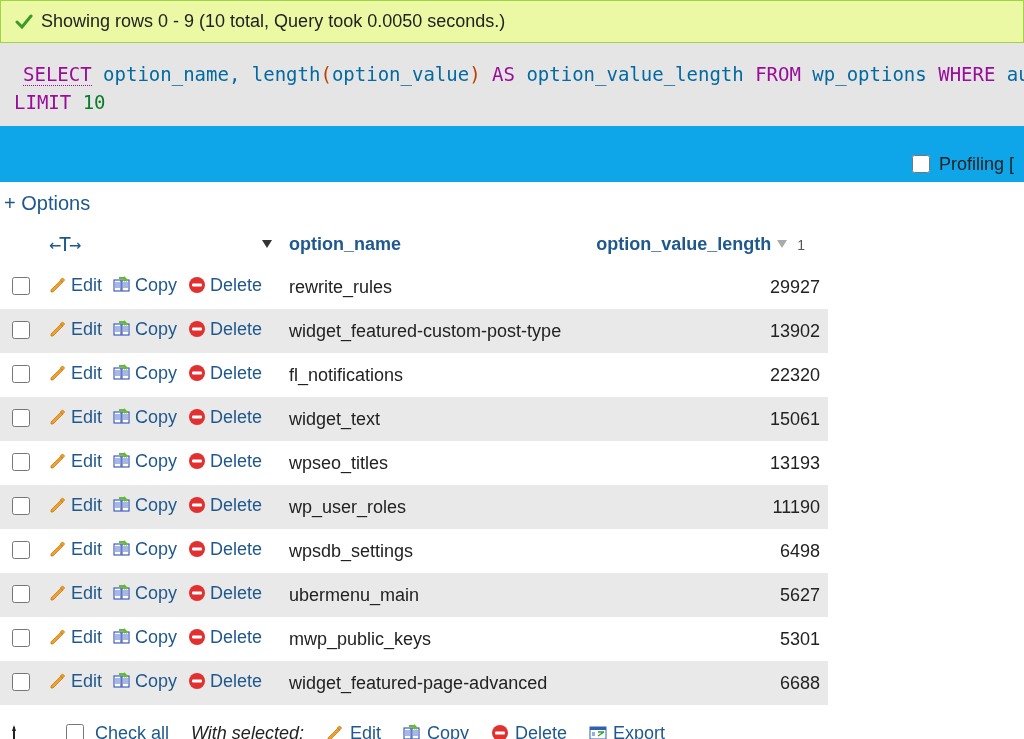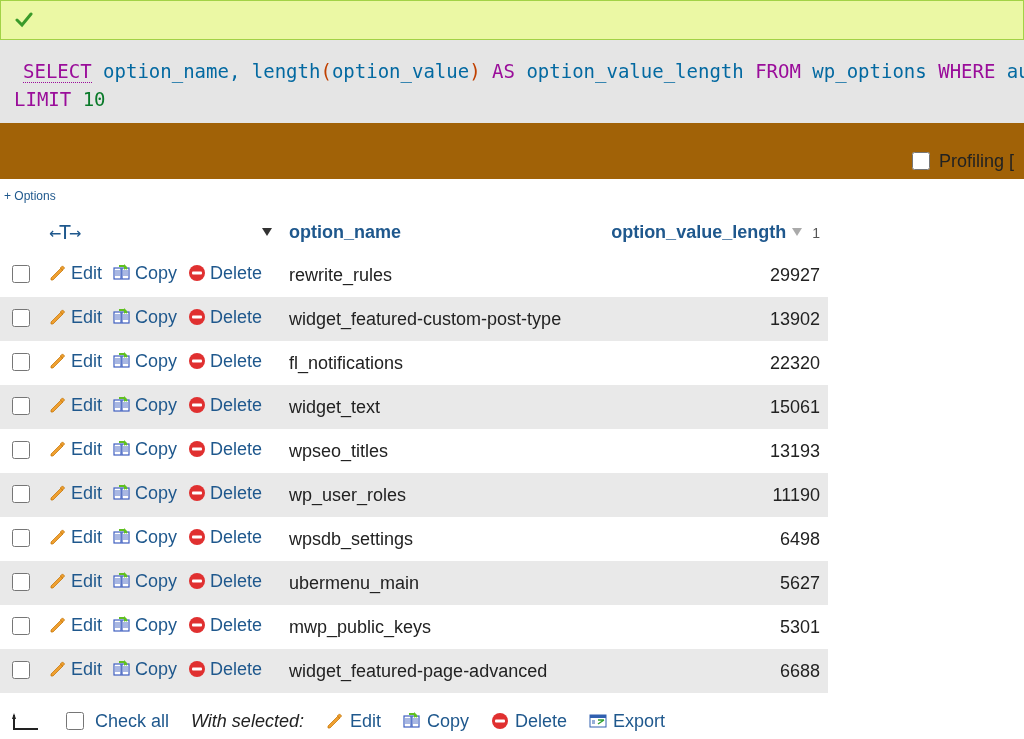--- a/index.html
+++ b/index.html
@@ -31,45 +31,45 @@
   }
   .sql-kw { color: #9a0d9a; border-bottom: 1px dotted #9a0d9a; margin-left: 9px; }
   .sql-kw2 { color: #9a0d9a; }
   .sql-num { color: #0a7a2a; }
   .sql-id { color: #0369a1; }
   .sql-paren { color: #c04000; }
   .profiling-bar {
     display: flex;
     justify-content: flex-end;
     padding: 26px 10px 6px 10px;
-    background: #a16207;
+    background: #0ea5e9;
     gap: 6px;
     align-items: center;
     font-size: 18px;
   }
   .options-link {
     color: #1f588d;
     padding: 10px 4px 8px 4px;
-    font-size: 12px;
+    font-size: 20px;
     cursor: pointer;
   }
   table.results {
     border-collapse: collapse;
     width: 828px;
   }
   table.results th {
     background: #fff;
     text-align: left;
     padding: 9px 8px;
     font-weight: bold;
     font-size: 18px;
     border-bottom: none;
   }
   table.results th.col-option-name { color: #1f588d; cursor: pointer; }
-  table.results th.col-value-len { color: #1f588d; cursor: pointer; text-align: right; }
+  table.results th.col-value-len { color: #1f588d; cursor: pointer; }
   table.results th.col-value-len .sortnum { color: #555; font-weight: normal; font-size: 14px; padding-left: 4px; }
   .th-actions {
     padding: 6px 8px;
   }
   .th-actions-inner {
     display: flex;
     align-items: center;
     gap: 2px;
     font-weight: normal;
   }
@@ -150,20 +150,21 @@
       </g>
   </defs>
 </svg>
 
 <div class="success-bar">
   <span class="icon">
       <svg viewBox="0 0 18 18">
         <use href="#ic-check"></use>
       </svg>
     </span>
+  <span>Showing rows 0 - 9 (10 total, Query took 0.0050 seconds.)</span>
 </div>
 
 <div class="sql-box">
   <span class="sql-kw">SELECT</span><span class="sql-id"> option_name, length</span><span class="sql-paren">(</span><span class="sql-id">option_value</span><span class="sql-paren">)</span><span class="sql-kw2"> AS </span><span class="sql-id">option_value_length</span><span class="sql-kw2"> FROM </span><span class="sql-id">wp_options</span><span class="sql-kw2"> WHERE </span><span class="sql-id">auto</span><br>
   <span class="sql-kw2">LIMIT</span><span class="sql-num"> 10</span>
 </div>
 
 <div class="profiling-bar">
   <input type="checkbox" style="">
   <span>Profiling [</span>

